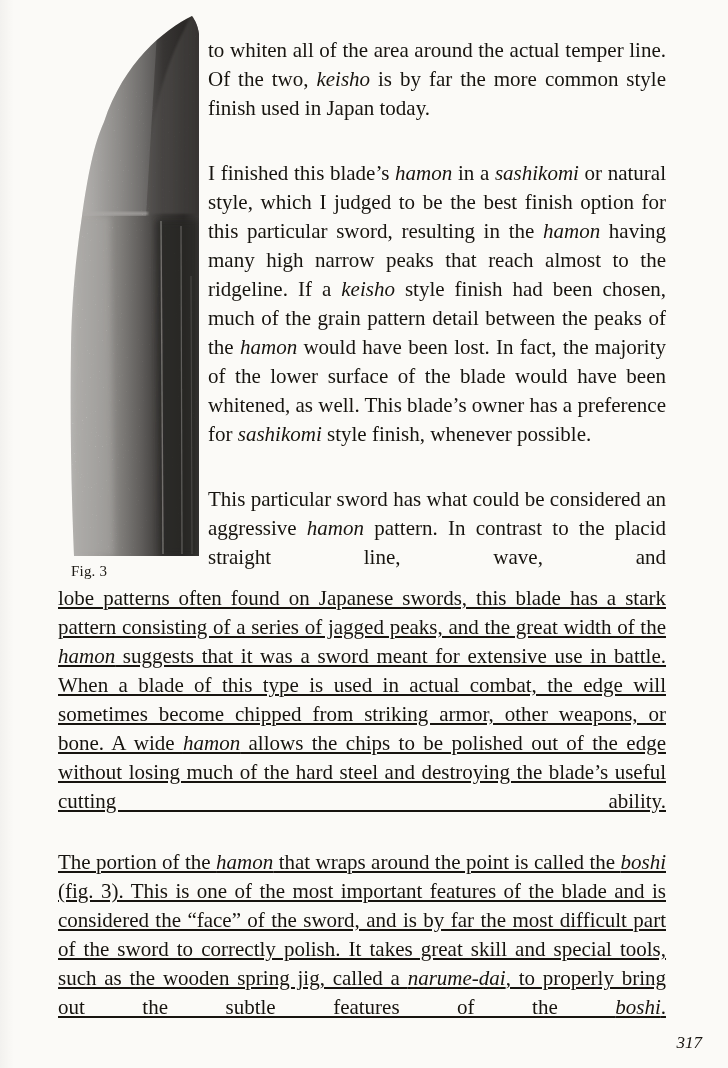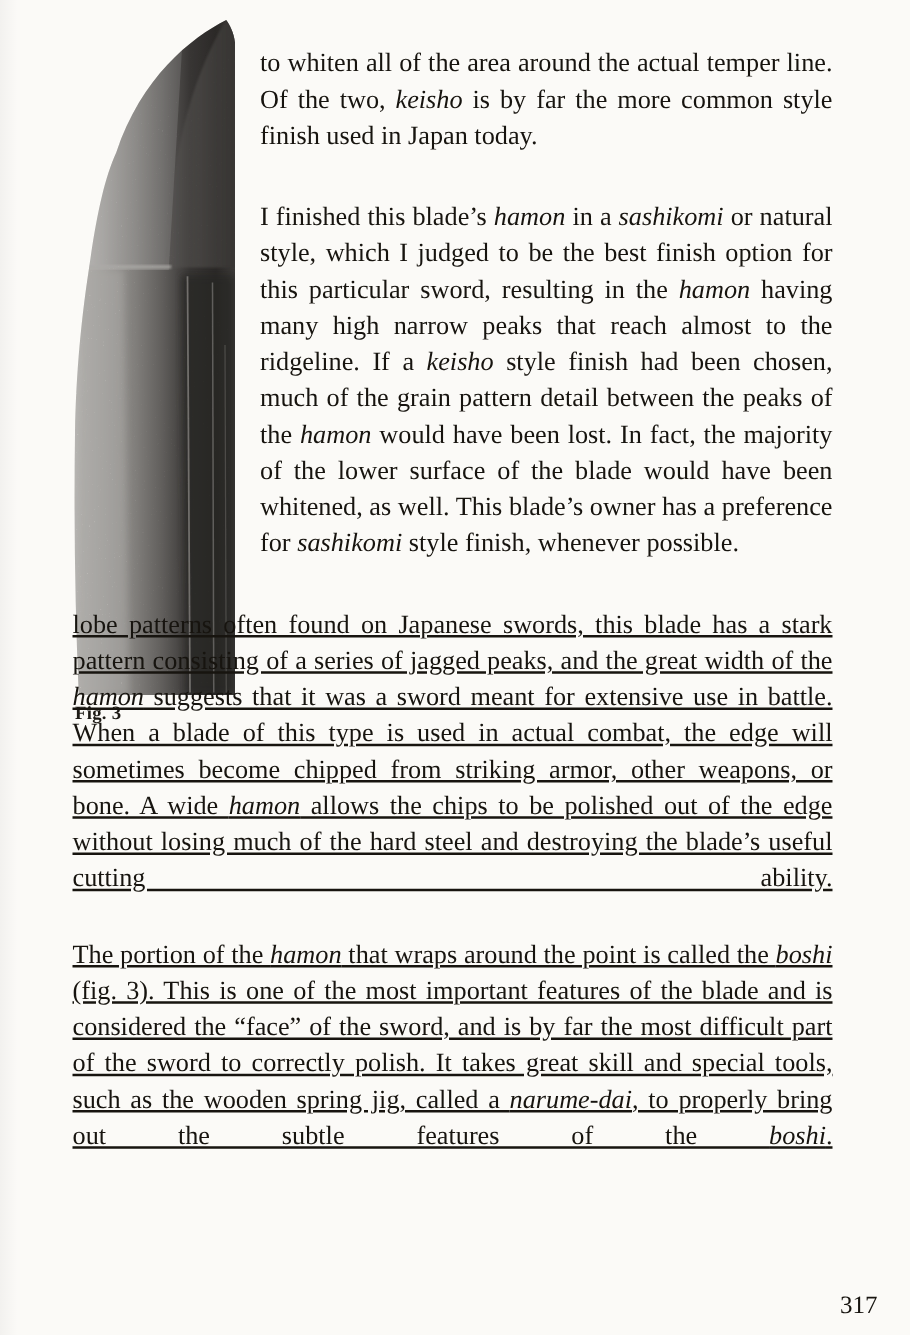--- a/index.html
+++ b/index.html
@@ -15,25 +15,24 @@
       linear-gradient(90deg, rgba(0,0,0,0.035), rgba(0,0,0,0) 14px),
       linear-gradient(0deg, #fbfaf7, #fbfaf7);
     font-family: "Liberation Serif", "DejaVu Serif", serif;
     color: #17140f;
     overflow: hidden;
   }
 
   
   .figure {
     position: absolute;
-    left: 57px;
+    left: 68px;
     top: 16px;
     width: 131px;
     margin: 0;
-    font-weight: bold;
   }
   .figure svg { display: block; }
   .figure figcaption {
     margin: 7px 0 0 3px;
     font-size: 15px;
     letter-spacing: 0.2px;
     color: #1d1a15;
   }
 
   
@@ -64,22 +63,23 @@
     margin-bottom: 32px;
     text-align-last: justify;
   }
   p.flush-last { text-align-last: justify; }
 
   
   .folio {
     position: absolute;
     top: 1033px;
     right: 26px;
-    font-size: 20px;
+    font-size: 17px;
     color: #17140f;
+    font-style: italic;
   }
 </style>
 </head>
 <body>
 
 <div class="page">
 
   <figure class="figure">
     <svg viewBox="0 0 131 540" width="131" height="540" role="img" aria-label="halftone photograph of a Japanese sword point">
       <defs>
@@ -126,20 +126,21 @@
         <rect width="131" height="540" filter="url(#grain)" opacity="0.22"></rect>
       </g>
     </svg>
     <figcaption>Fig. 3</figcaption>
   </figure>
 
   <div class="textflow">
     <div class="col">
       <p><span>to whiten all of the area around the actual temper line. Of the two, </span><i>keisho</i><span> is by far the more common style finish used in Japan today.</span></p>
       <p><span>I finished this blade’s </span><i>hamon</i><span> in a </span><i>sashikomi</i><span> or natural style, which I judged to be the best finish option for this particular sword, resulting in the </span><i>hamon</i><span> having many high narrow peaks that reach almost to the ridgeline. If a </span><i>keisho</i><span> style finish had been chosen, much of the grain pattern detail between the peaks of the </span><i>hamon</i><span> would have been lost. In fact, the majority of the lower surface of the blade would have been whitened, as well. This blade’s owner has a preference for </span><i>sashikomi</i><span> style finish, whenever possible.</span></p>
+      <p class="cont-start"><span>This particular sword has what could be considered an aggressive </span><i>hamon</i><span> pattern. In contrast to the placid straight line, wave, and</span></p>
     </div>
     <div class="full">
       <p class="cont-end"><span>lobe patterns often found on Japanese swords, this blade has a stark pattern consisting of a series of jagged peaks, and the great width of the </span><i>hamon</i><span> suggests that it was a sword meant for extensive use in battle. When a blade of this type is used in actual combat, the edge will sometimes become chipped from striking armor, other weapons, or bone. A wide </span><i>hamon</i><span> allows the chips to be polished out of the edge without losing much of the hard steel and destroying the blade’s useful cutting ability.</span></p>
       <p class="flush-last"><span>The portion of the </span><i>hamon</i><span> that wraps around the point is called the </span><i>boshi</i><span> (fig. 3). This is one of the most important features of the blade and is considered the “face” of the sword, and is by far the most difficult part of the sword to correctly polish. It takes great skill and special tools, such as the wooden spring jig, called a </span><i>narume-dai</i><span>, to properly bring out the subtle features of the </span><i>boshi</i><span>.</span></p>
     </div>
   </div>
 
   <div class="folio">317</div>
 
 </div>

